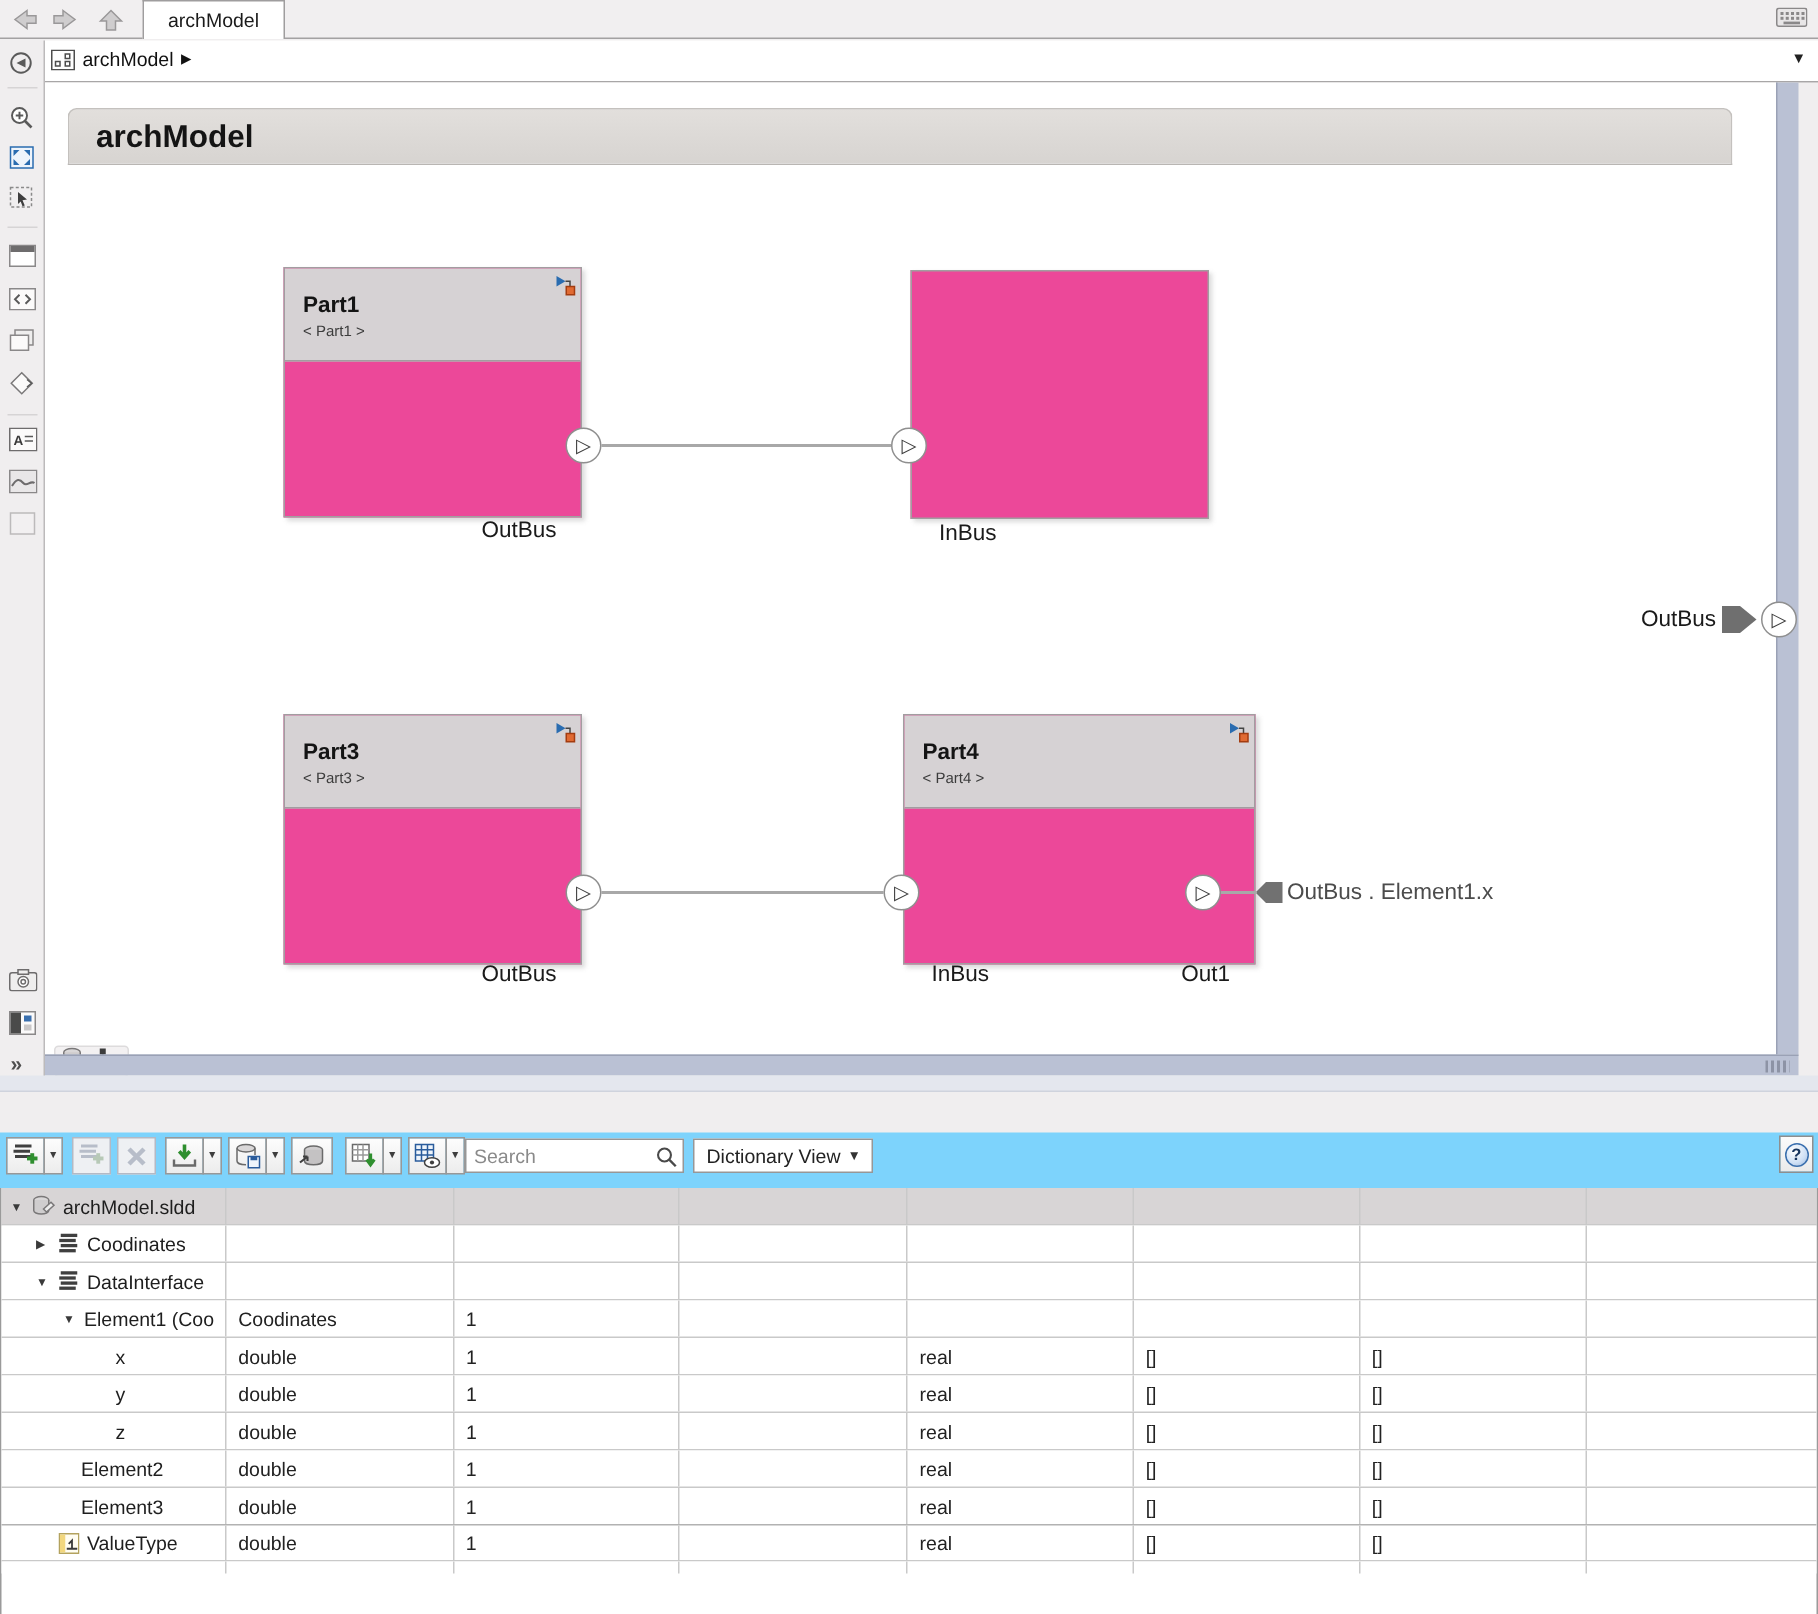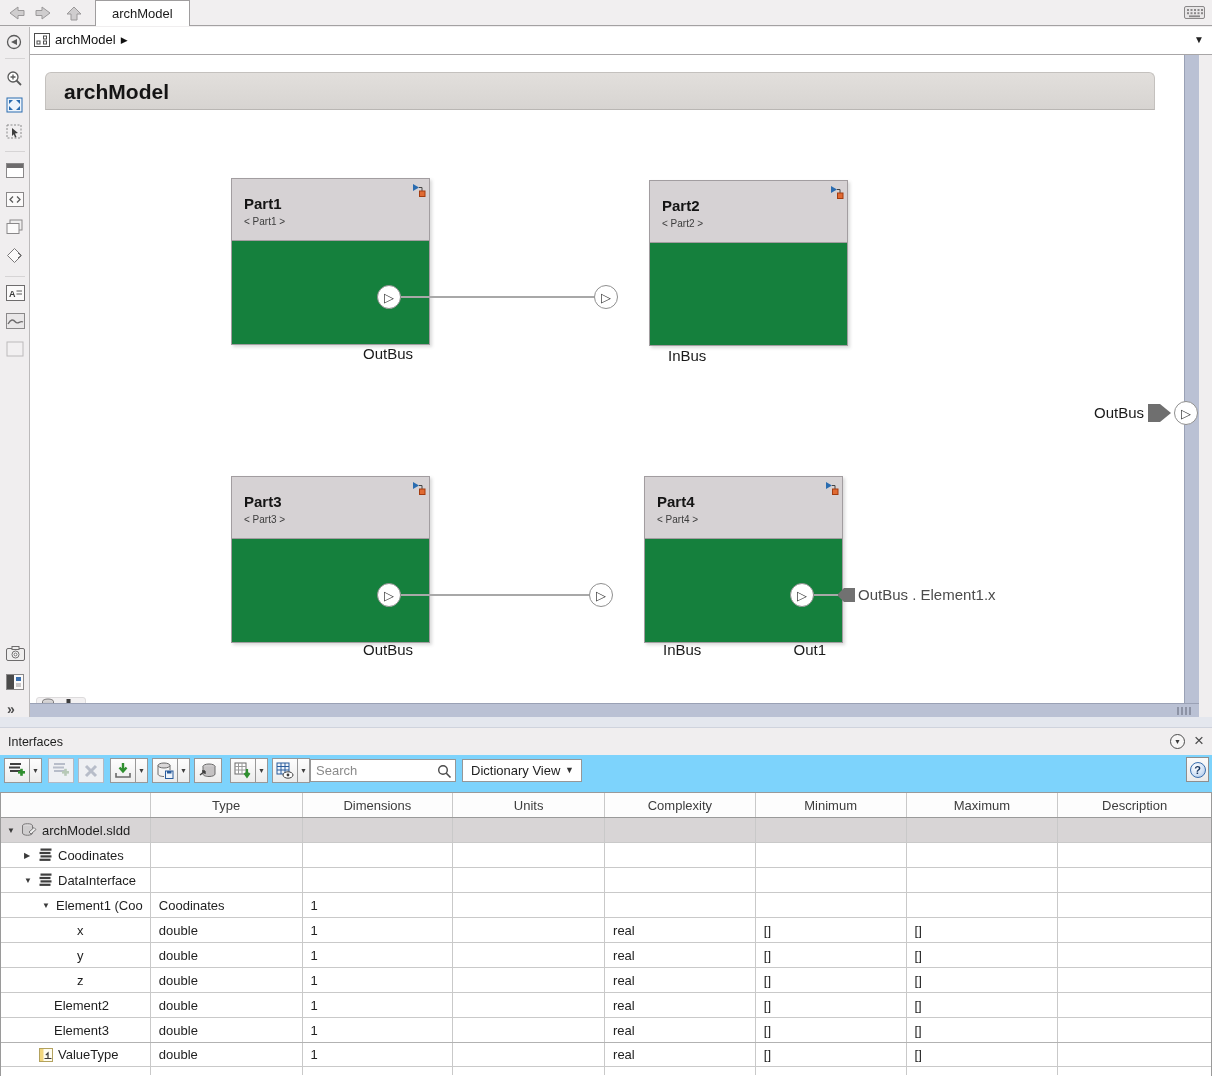--- a/index.html
+++ b/index.html
@@ -32,21 +32,21 @@
   .hscroll { position:absolute; left:30px; top:703px; width:1169px; height:14px; background:#bac1d4; border-top:1px solid #9aa1b5; }
   .hgrip { position:absolute; right:6px; top:3px; width:16px; height:8px;
            background:repeating-linear-gradient(90deg,#8d93a5 0 2px,transparent 2px 4px); }
   .splitter { position:absolute; left:0; top:717px; width:1212px; height:11px; background:#e4e7ee; border-bottom:1px solid #cfd3dd; }
 
   .canvas-title { position:absolute; left:15px; top:17px; width:1110px; height:38px;
       background:linear-gradient(#e2dfdc,#d7d4d1); border:1px solid #c4c1be; border-bottom:1px solid #b9b6b3;
       border-radius:6px 6px 0 0; font-size:21px; font-weight:bold; color:#141414; line-height:37px; padding-left:18px; }
 
   
-  .block { position:absolute; background:#15803d; border:1.5px solid #a29da0; box-shadow:2px 2px 3px rgba(110,110,110,.25);margin-left:42px; }
+  .block { position:absolute; background:#ec4899; border:1.5px solid #a29da0; box-shadow:2px 2px 3px rgba(110,110,110,.25); }
   .block-header { position:absolute; left:0; top:0; right:0; height:62px; background:#d6d2d4; border-bottom:1.5px solid #a29da0; }
   .block-name { position:absolute; left:12px; top:16px; font-size:15px; font-weight:bold; color:#141414; }
   .block-stereo { position:absolute; left:12px; top:37px; font-size:10px; color:#3c3c3c; }
   .badge { position:absolute; right:3px; top:3px; }
 
   .port-label { position:absolute; font-size:15px; color:#1a1a1a; height:18px; line-height:18px; z-index:2; }
   .port-circle { position:absolute; width:24px; height:24px; border-radius:50%; background:#fff; border:1.5px solid #8f8f8f;
       display:flex; align-items:center; justify-content:center; font-size:13px; color:#3d3d3d; z-index:3; }
   .wire { position:absolute; height:2px; background:#a8a8a8; z-index:1; }
   .sigref { position:absolute; font-size:15px; color:#4c4c4c; }
@@ -261,31 +261,20 @@
             </svg>
         </span>
       </div>
       <div class="port-label" style="right:16px; top:166px; text-align:right;">OutBus</div>
     </div>
     <div class="port-circle" style="left:347px; top:230px;">
         <span>▷</span>
       </div>
 
     <div class="block" style="left:577px; top:125px; width:199px; height:166px;">
-      <div class="block-header">
-        <div class="block-name">Part2</div>
-        <div class="block-stereo">&lt; Part2 &gt;</div>
-        <span class="badge">
-          <svg width="15" height="16">
-              <path d="M2 2 L2 9 L8 5.5 Z" fill="#2a6cb0"></path>
-              <path d="M8 5.5 H11 V9" fill="none" stroke="#444"></path>
-              <rect x="8.5" y="9" width="5.5" height="5.5" fill="#e06a32" stroke="#a33c10"></rect>
-            </svg>
-        </span>
-      </div>
       <div class="port-label" style="left:18px; top:166px;">InBus</div>
     </div>
     <div class="port-circle" style="left:564px; top:230px;">
         <span>▷</span>
       </div>
     <div class="wire" style="left:371px; top:241px; width:193px;"></div>
 
     <div class="block" style="left:159px; top:421px; width:199px; height:167px;">
       <div class="block-header">
         <div class="block-name">Part3</div>
@@ -297,21 +286,21 @@
               <rect x="8.5" y="9" width="5.5" height="5.5" fill="#e06a32" stroke="#a33c10"></rect>
             </svg>
         </span>
       </div>
       <div class="port-label" style="right:16px; top:164px; text-align:right;">OutBus</div>
     </div>
     <div class="port-circle" style="left:347px; top:528px;">
         <span>▷</span>
       </div>
 
-    <div class="block" style="left:572px; top:421px; width:199px; height:167px;padding-left:20px;">
+    <div class="block" style="left:572px; top:421px; width:235px; height:167px;padding-left:20px;">
       <div class="block-header">
         <div class="block-name">Part4</div>
         <div class="block-stereo">&lt; Part4 &gt;</div>
         <span class="badge">
           <svg width="15" height="16">
               <path d="M2 2 L2 9 L8 5.5 Z" fill="#2a6cb0"></path>
               <path d="M8 5.5 H11 V9" fill="none" stroke="#444"></path>
               <rect x="8.5" y="9" width="5.5" height="5.5" fill="#e06a32" stroke="#a33c10"></rect>
             </svg>
         </span>
@@ -364,27 +353,20 @@
       </span>
     </div>
   </div>
 
   <div class="vscroll"></div>
   <div class="hscroll">
     <span class="hgrip"></span>
   </div>
   <div class="splitter"></div>
 
-  <div class="panel-titlebar">
-    <div class="panel-title">Interfaces</div>
-    <div class="collapse-btn">
-        <span>▼</span>
-      </div>
-    <div class="close-btn"><span>×</span></div>
-  </div>
 
   <div class="panel-toolbar">
     <div class="tbtn" style="left:4px; width:26px;">
       <svg width="18" height="17">
           <g fill="#3f3f3f">
             <rect x="2" y="1" width="11" height="2"></rect>
             <rect x="1" y="4.5" width="11" height="2"></rect>
             <rect x="2" y="8" width="11" height="2"></rect>
           </g>
           <rect x="10" y="9" width="7" height="2.6" fill="#2f8f2f"></rect>
@@ -472,30 +454,20 @@
     <div class="select">
       <span>Dictionary View</span>
       <span class="sel-caret">▼</span>
     </div>
     <div class="help-btn">
       <div class="help-ball"><span>?</span></div>
     </div>
   </div>
 
   <div class="ftable">
-    <div class="trow thead">
-      <div class="cell hcell w0"></div>
-      <div class="cell hcell w1">Type</div>
-      <div class="cell hcell w2">Dimensions</div>
-      <div class="cell hcell w3">Units</div>
-      <div class="cell hcell w4">Complexity</div>
-      <div class="cell hcell w5">Minimum</div>
-      <div class="cell hcell w6">Maximum</div>
-      <div class="cell hcell w7">Description</div>
-    </div>
 
     <div class="trow selected">
       <div class="cell treecell w0" style="padding-left:6px;">
         <span class="caret">▼</span>
         <svg width="16" height="16">
             <ellipse cx="6.5" cy="4" rx="5" ry="2.3" fill="#d9d7d8" stroke="#7a7879"></ellipse>
             <path d="M1.5 4 V11 C1.5 12.3 3.7 13.3 6.5 13.3 S11.5 12.3 11.5 11 V4" fill="#cfcdce" stroke="#7a7879"></path>
             <path d="M8 10 L13 5.5 L15 7.5 L10 12 Z" fill="#ececec" stroke="#7a7879"></path>
           </svg>
         <span class="rlabel">archModel.sldd</span>

